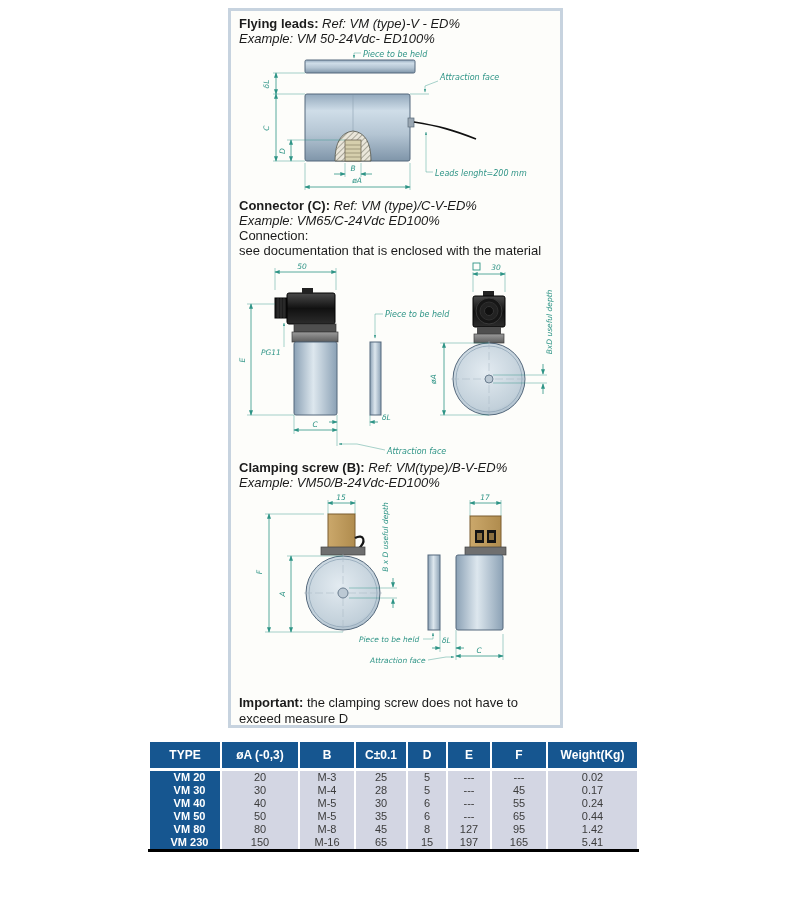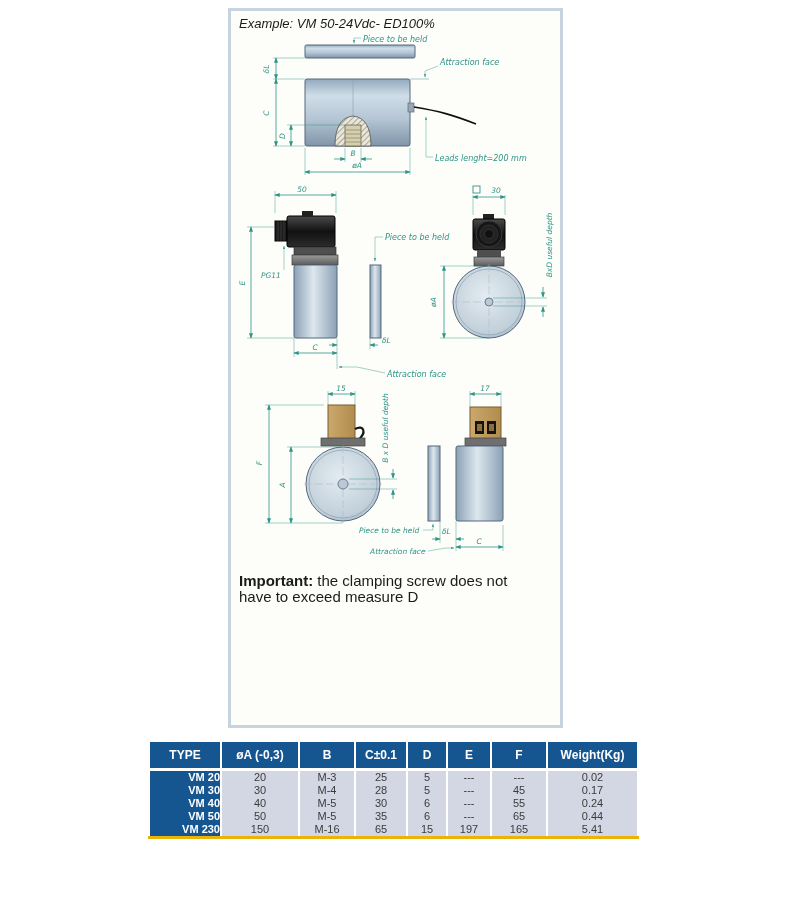--- a/index.html
+++ b/index.html
@@ -6,39 +6,39 @@
   .page{position:relative;width:790px;height:901px;background:#ffffff;overflow:hidden;
         font-family:"Liberation Sans",sans-serif;}
   
   .panel{position:absolute;left:228px;top:8px;width:319px;height:703px;
          border:3px solid #c7d3df;background:#fdfdfa;padding:5px 2px 6px 8px;}
   .sec-head{font-size:13px;line-height:15px;color:#1b1b1b;margin:0 0 2px 0;}
   .sec-head .t{font-weight:700;}
   .sec-head .r{font-style:italic;}
   .sec-head .n{font-style:normal;}
   .diagram{display:block;}
-  .important{font-size:15px;line-height:16px;color:#1b1b1b;width:305px;margin-top:4px;}
+  .important{font-size:13px;line-height:16px;color:#1b1b1b;width:305px;margin-top:17px;}
   .important .t{font-weight:700;}
   
   svg{font-family:"DejaVu Sans",sans-serif;}
   .dm{stroke:#2e9486;stroke-width:.8;fill:none;}
   .xt{stroke:#2e9486;stroke-width:.5;fill:none;opacity:.85;}
   .lb{font-style:italic;font-size:7.5px;fill:#2e9486;}
   .lb8{font-style:italic;font-size:8px;fill:#2e9486;}
   .oln{stroke:#54687c;stroke-width:1;}
   .cl{stroke:#a6b4c0;stroke-width:.5;stroke-dasharray:8,3;fill:none;}
   
-  .vm-table-wrap{position:absolute;left:148px;top:742px;border-bottom:3px solid #eab308;}
+  .vm-table-wrap{position:absolute;left:148px;top:742px;border-bottom:3px solid #000000;}
   table.vm{border-collapse:separate;border-spacing:2px 0;table-layout:fixed;}
   table.vm th{background:#165690;color:#fff;font-size:12px;font-weight:700;
               height:26px;text-align:center;padding:0;border-bottom:3px solid #fff;}
   table.vm td{background:#d3d6e3;color:#3c3c3c;font-size:11px;height:13px;
               line-height:13px;text-align:center;padding:0;}
   table.vm td.rowlabel{background:#165690;color:#fff;font-weight:700;
-              text-align:right;padding-left:9px;}
+              text-align:center;padding-left:9px;}
 </style>
 </head>
 <body>
 
 <div class="page">
 
   <svg width="0" height="0" style="position:absolute">
     <defs>
       <linearGradient id="gV" x1="0" y1="0" x2="0" y2="1">
         <stop offset="0" stop-color="#93a9bd"></stop>
@@ -75,20 +75,21 @@
       </pattern>
       <marker id="ah" viewBox="0 0 8 6" refX="7" refY="3" markerWidth="7" markerHeight="5" orient="auto-start-reverse">
         <path d="M0,0 L8,3 L0,6 z" fill="#2e9486"></path>
       </marker>
     </defs>
   </svg>
 
   <div class="panel">
 
     <div class="sec-head">
+      <div><span class="t">Flying leads:</span><span class="r"> Ref: VM (type)-V - ED%</span></div>
       <div class="r">Example: VM 50-24Vdc- ED100%</div>
     </div>
 
     <svg class="diagram" width="318" height="150" viewBox="0 0 318 150">
 
       <text class="lb8" x="124" y="9">Piece to be held</text>
       <path class="xt" d="M122,5 L115,5 L115,10" marker-end="url(#ah)"></path>
 
       <rect x="66" y="12" width="110" height="13" rx="1.5" fill="url(#gV)" class="oln"></rect>
 
@@ -125,20 +126,26 @@
 
       <path class="xt" d="M171,46 L190,46"></path>
       <path class="xt" d="M199,33 L186,38 L186,44" marker-end="url(#ah)"></path>
       <text class="lb8" x="201" y="32">Attraction face</text>
 
       <path class="xt" d="M187,124 L187,84" marker-end="url(#ah)"></path>
       <path class="xt" d="M187,124 L194,124"></path>
       <text class="lb8" x="196" y="128">Leads lenght=200 mm</text>
     </svg>
 
+    <div class="sec-head">
+      <div><span class="t">Connector (C):</span><span class="r"> Ref: VM (type)/C-V-ED%</span></div>
+      <div class="r">Example: VM65/C-24Vdc ED100%</div>
+      <div class="n">Connection:</div>
+      <div class="n">see documentation that is enclosed with the material</div>
+    </div>
 
     <svg class="diagram" width="318" height="200" viewBox="0 0 318 200">
 
       <path class="xt" d="M36,8 L36,30 M97,8 L97,30"></path>
       <line class="dm" x1="36" y1="12" x2="97" y2="12" marker-start="url(#ah)" marker-end="url(#ah)"></line>
       <text class="lb" text-anchor="middle" x="63" y="9">50</text>
 
       <rect x="36" y="38" width="12" height="20" fill="#1d1d1d" stroke="#000"></rect>
       <path d="M39,38 L39,58 M42,38 L42,58 M45,38 L45,58" stroke="#3c3c3c" stroke-width=".8"></path>
       <rect x="48" y="33" width="48" height="31" rx="2" fill="url(#gBlack)" stroke="#000"></rect>
@@ -192,20 +199,24 @@
       <path class="xt" d="M250,83 L201,83 M250,155 L201,155"></path>
       <line class="dm" x1="205" y1="83" x2="205" y2="155" marker-start="url(#ah)" marker-end="url(#ah)"></line>
       <text class="lb" text-anchor="middle" transform="rotate(-90 197 119)" x="197" y="119">øA</text>
 
       <path class="xt" d="M254,115 L308,115 M254,123 L308,123"></path>
       <path class="dm" d="M304,104 L304,114" marker-end="url(#ah)"></path>
       <path class="dm" d="M304,134 L304,124" marker-end="url(#ah)"></path>
       <text class="lb" text-anchor="middle" transform="rotate(-90 313 62)" x="313" y="62">BxD useful depth</text>
     </svg>
 
+    <div class="sec-head">
+      <div><span class="t">Clamping screw (B):</span><span class="r"> Ref: VM(type)/B-V-ED%</span></div>
+      <div class="r">Example: VM50/B-24Vdc-ED100%</div>
+    </div>
 
     <svg class="diagram" width="318" height="186" viewBox="0 0 318 186">
 
       <path class="xt" d="M89,8 L89,22 M116,8 L116,22"></path>
       <line class="dm" x1="89" y1="11" x2="116" y2="11" marker-start="url(#ah)" marker-end="url(#ah)"></line>
       <text class="lb" text-anchor="middle" x="102" y="8">15</text>
 
       <rect x="89" y="22" width="27" height="36" fill="url(#gTan)" stroke="#7a5c2e"></rect>
       <path d="M116,46 C125,41 128,50 119,57" stroke="#151515" stroke-width="2.2" fill="none"></path>
       <rect x="82" y="55" width="44" height="8" fill="#6f6f6f" stroke="#3f3f3f" stroke-width=".7"></rect>
@@ -322,20 +333,30 @@
             <td class="rowlabel">VM 50</td>
             <td>50</td>
             <td>M-5</td>
             <td>35</td>
             <td>6</td>
             <td>---</td>
             <td>65</td>
             <td>0.44</td>
           </tr>
           <tr>
+            <td class="rowlabel">VM 80</td>
+            <td>80</td>
+            <td>M-8</td>
+            <td>45</td>
+            <td>8</td>
+            <td>127</td>
+            <td>95</td>
+            <td>1.42</td>
+          </tr>
+          <tr>
             <td class="rowlabel">VM 230</td>
             <td>150</td>
             <td>M-16</td>
             <td>65</td>
             <td>15</td>
             <td>197</td>
             <td>165</td>
             <td>5.41</td>
           </tr>
         </tbody>

